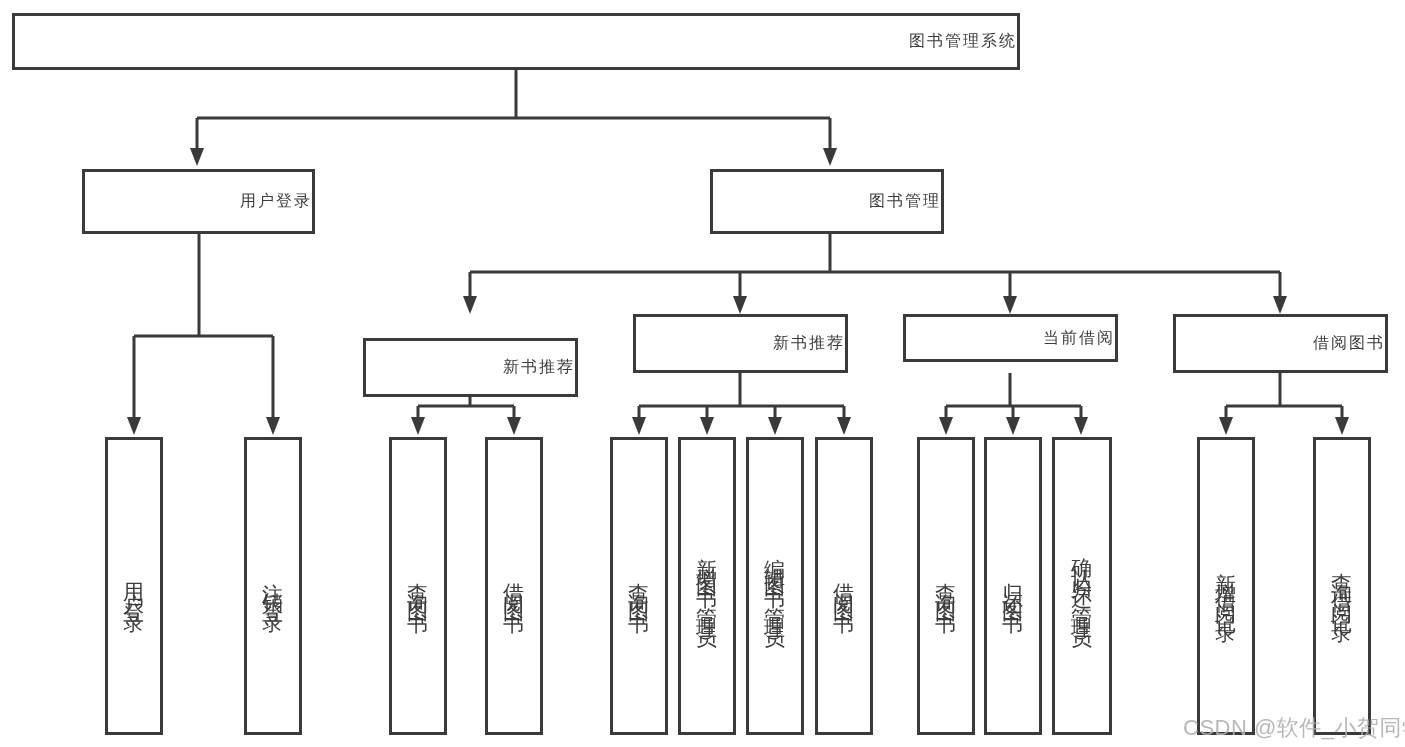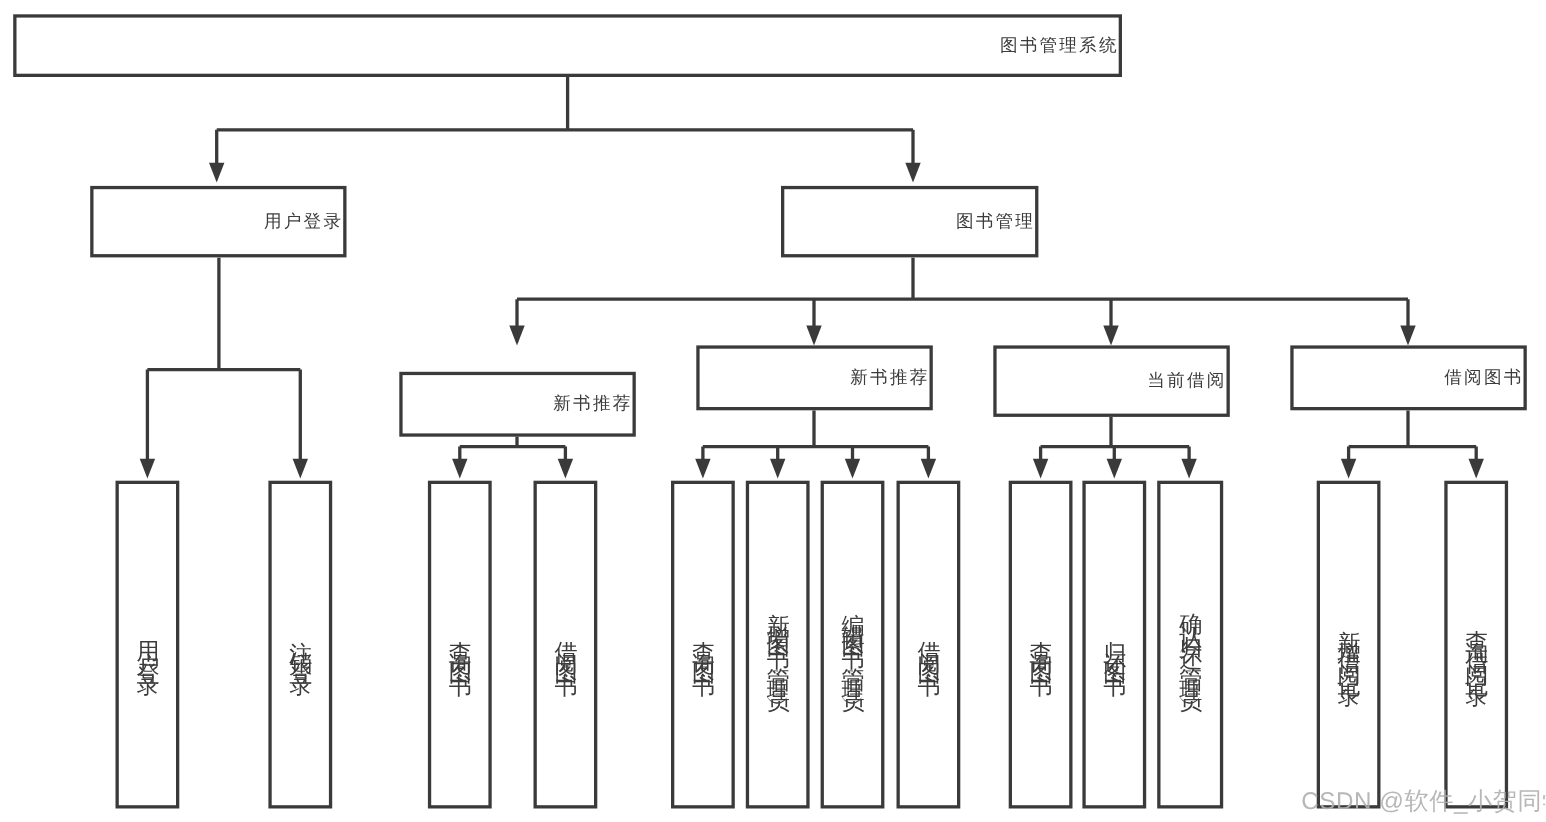--- a/index.html
+++ b/index.html
@@ -80,21 +80,21 @@
   <div class="box hbox" style="left:710px;top:169px;width:234px;height:65px;">
     <span>图书管理</span>
   </div>
 
   <div class="box hbox" style="left:363px;top:314px;width:215px;height:59px;margin-top:24px;">
     <span>新书推荐</span>
   </div>
   <div class="box hbox" style="left:633px;top:314px;width:215px;height:59px;">
     <span>新书推荐</span>
   </div>
-  <div class="box hbox" style="left:903px;top:314px;width:215px;height:65px;">
+  <div class="box hbox" style="left:903px;top:314px;width:215px;height:48px;">
     <span>当前借阅</span>
   </div>
   <div class="box hbox" style="left:1173px;top:314px;width:215px;height:59px;">
     <span>借阅图书</span>
   </div>
 
   <div class="box vbox" style="left:105px;top:437px;width:58px;height:298px;">
     <span>用户登录</span>
   </div>
   <div class="box vbox" style="left:244px;top:437px;width:58px;height:298px;">

